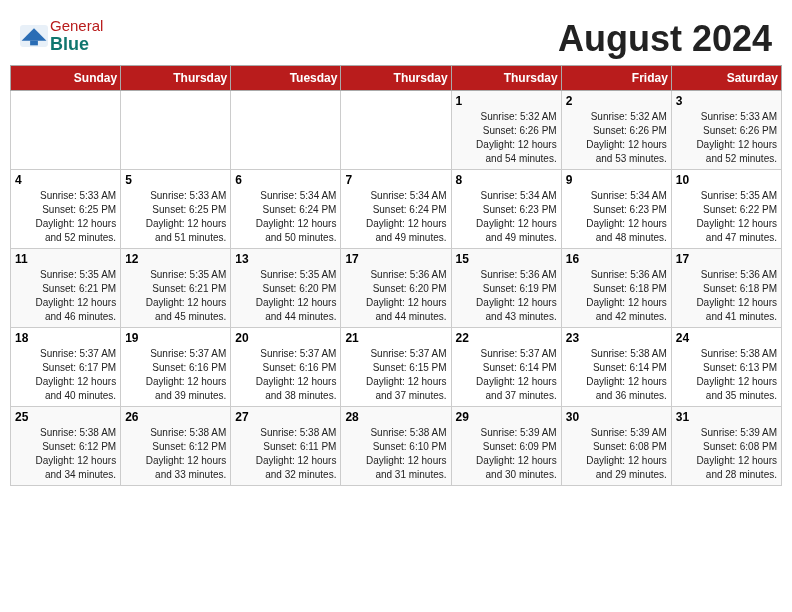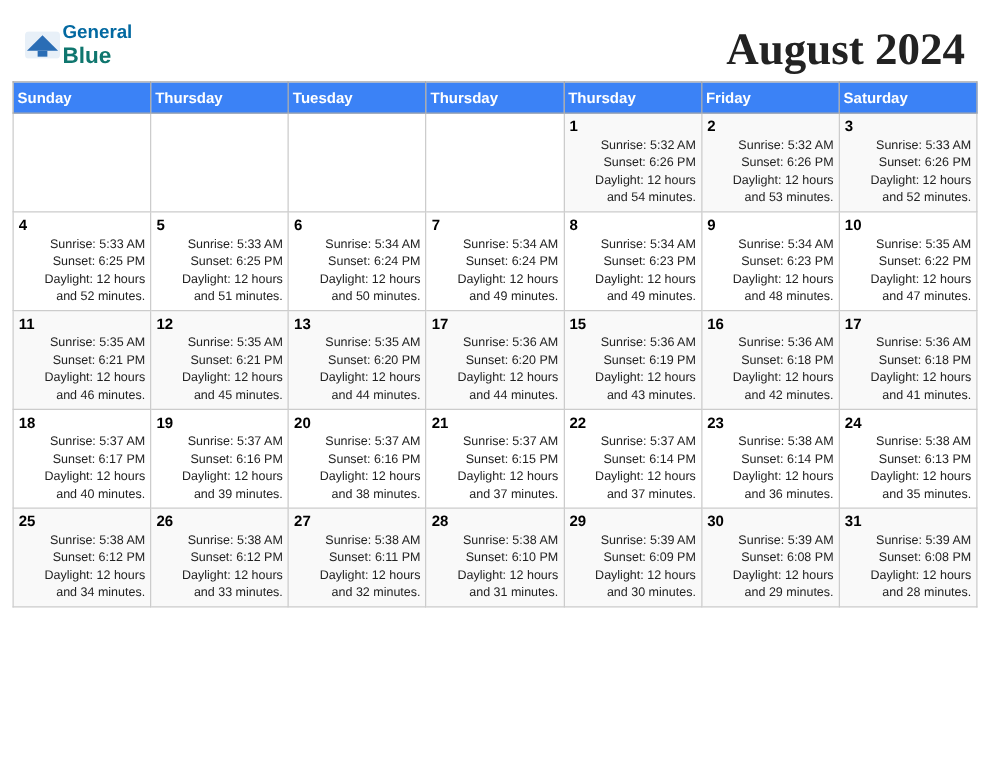--- a/index.html
+++ b/index.html
@@ -24,40 +24,39 @@
       color: #1a4a8a;
     }
     .logo-icon {
       width: 28px;
       height: 22px;
       margin-right: 2px;
       display: inline-block;
     }
     .title-area {
       text-align: center;
-      font-family: Liberation Serif, serif;
     }
     .cal-title {
       font-size: 36px;
       font-weight: bold;
       color: #222;
     }
     .cal-subtitle {
       font-size: 15px;
       color: #444;
     }
     .calendar-table {
       width: 100%;
       border-collapse: collapse;
       font-size: 11px;
     }
     .calendar-table thead tr th {
-      background: #3b82f6;
+      background: #b91c1c;
       color: #fff;
-      text-align: left;
+      text-align: right;
       padding: 5px 3px;
       font-size: 12px;
       border: 1px solid #aaa;
     }
     .calendar-table tbody tr td {
       vertical-align: top;
       border: 1px solid #ccc;
       padding: 3px 4px;
       width: calc(100% / 7);
       min-height: 75px;
@@ -84,21 +83,21 @@
 <body>
 
 <div class="header-area">
   <div class="logo">
     <svg class="logo-icon" viewBox="0 0 36 28" xmlns="http://www.w3.org/2000/svg">
       <rect x="0" y="0" width="36" height="28" rx="4" fill="#e8f0f8"></rect>
       <polygon points="18,4 34,20 2,20" fill="#2a6db5"></polygon>
       <rect x="13" y="20" width="10" height="6" fill="#2a6db5"></rect>
     </svg>
     <div>
-      <div style="font-size:15px;color:#0369a1;font-weight:bold;line-height:1.1;">
+      <div style="font-size:15px;color:#b91c1c;font-weight:normal;line-height:1.1;">
         <span>General</span>
       </div>
       <div style="font-size:18px;color:#0f766e;font-weight:bold;line-height:1.1;">
         <span>Blue</span>
       </div>
     </div>
   </div>
   <div class="title-area">
     <div class="cal-title">August 2024</div>
   </div>

